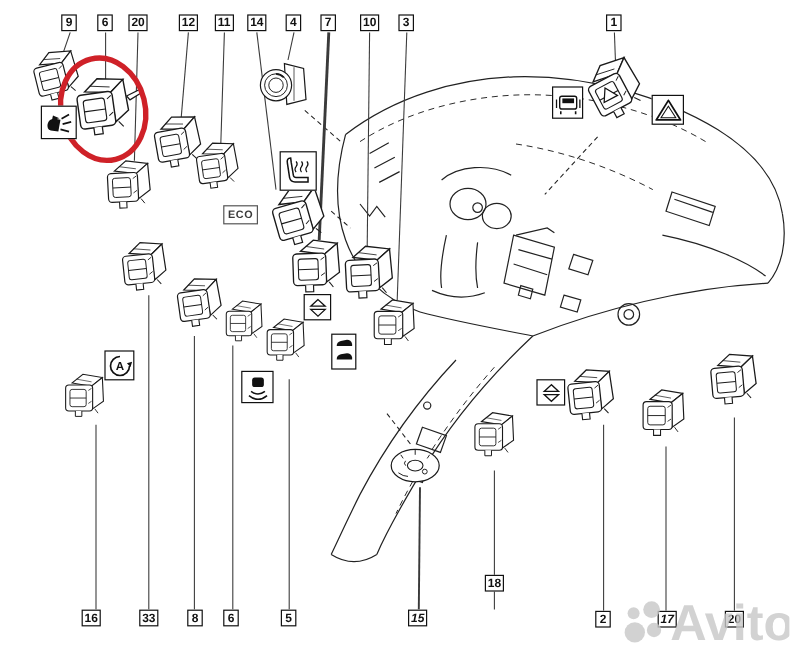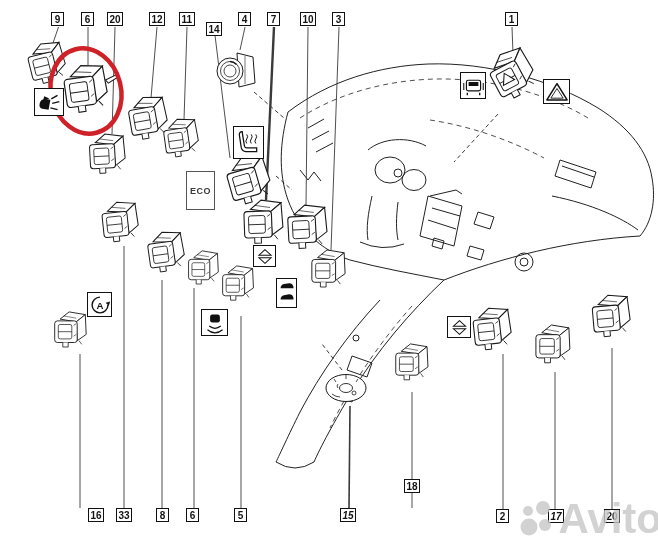--- a/index.html
+++ b/index.html
@@ -5,21 +5,21 @@
   html,body{margin:0;padding:0;background:#fff;}
   #stage{position:relative;width:658px;height:540px;background:#ffffff;overflow:hidden;
          font-family:"Liberation Sans",sans-serif;}
   svg.layer{position:absolute;left:0;top:0;}
   .callout{position:absolute;min-width:13px;height:14px;border:1.3px solid #111;background:#fff;
            display:flex;align-items:center;justify-content:center;box-sizing:border-box;
            font:bold 10px "Liberation Sans",sans-serif;color:#111;padding:0 1.5px;z-index:6;}
   .badge{position:absolute;border:1.4px solid #111;background:#fff;box-sizing:border-box;z-index:4;
          display:flex;align-items:center;justify-content:center;}
   .badge svg{display:block;}
-  .eco-box{position:absolute;left:186px;top:171px;width:29px;height:39px;border:1.2px solid #555;
+  .eco-box{position:absolute;left:186px;top:171px;width:29px;height:16px;border:1.2px solid #555;
            background:#fff;box-sizing:border-box;display:flex;align-items:center;justify-content:center;
            font:bold 9px "Liberation Sans",sans-serif;color:#3a3a3a;letter-spacing:.5px;z-index:4;}
   .watermark{position:absolute;right:-4px;bottom:0px;display:flex;align-items:center;gap:3px;
              z-index:7;pointer-events:none;opacity:.8;}
   .watermark .wm-text{font:bold 42px "Liberation Sans",sans-serif;color:#c8c8c8;line-height:1;}
 </style>
 </head>
 <body>
 
 <div id="stage">
@@ -268,28 +268,28 @@
     </svg>
   </div>
 
   <div class="eco-box">ECO</div>
 
   <div class="callout" style="left:51px;top:12px;">9</div>
   <div class="callout" style="left:81px;top:12px;">6</div>
   <div class="callout" style="left:107px;top:12px;">20</div>
   <div class="callout" style="left:149px;top:12px;">12</div>
   <div class="callout" style="left:179px;top:12px;">11</div>
-  <div class="callout" style="left:206px;top:22px;text-align:right;">14</div>
+  <div class="callout" style="left:206px;top:12px;text-align:right;">14</div>
   <div class="callout" style="left:238px;top:12px;">4</div>
   <div class="callout" style="left:267px;top:12px;">7</div>
   <div class="callout" style="left:300px;top:12px;">10</div>
   <div class="callout" style="left:332px;top:12px;">3</div>
   <div class="callout" style="left:505px;top:12px;">1</div>
 
-  <div class="callout" style="left:88px;top:508px;">16</div>
+  <div class="callout" style="left:68px;top:508px;">16</div>
   <div class="callout" style="left:116px;top:508px;">33</div>
   <div class="callout" style="left:156px;top:508px;">8</div>
   <div class="callout" style="left:186px;top:508px;">6</div>
   <div class="callout" style="left:234px;top:508px;">5</div>
   <div class="callout" style="left:340px;top:508px;font-style:italic;">15</div>
   <div class="callout" style="left:404px;top:479px;">18</div>
   <div class="callout" style="left:496px;top:509px;">2</div>
   <div class="callout" style="left:548px;top:509px;font-style:italic;">17</div>
   <div class="callout" style="left:604px;top:509px;text-align:right;">20</div>
 

